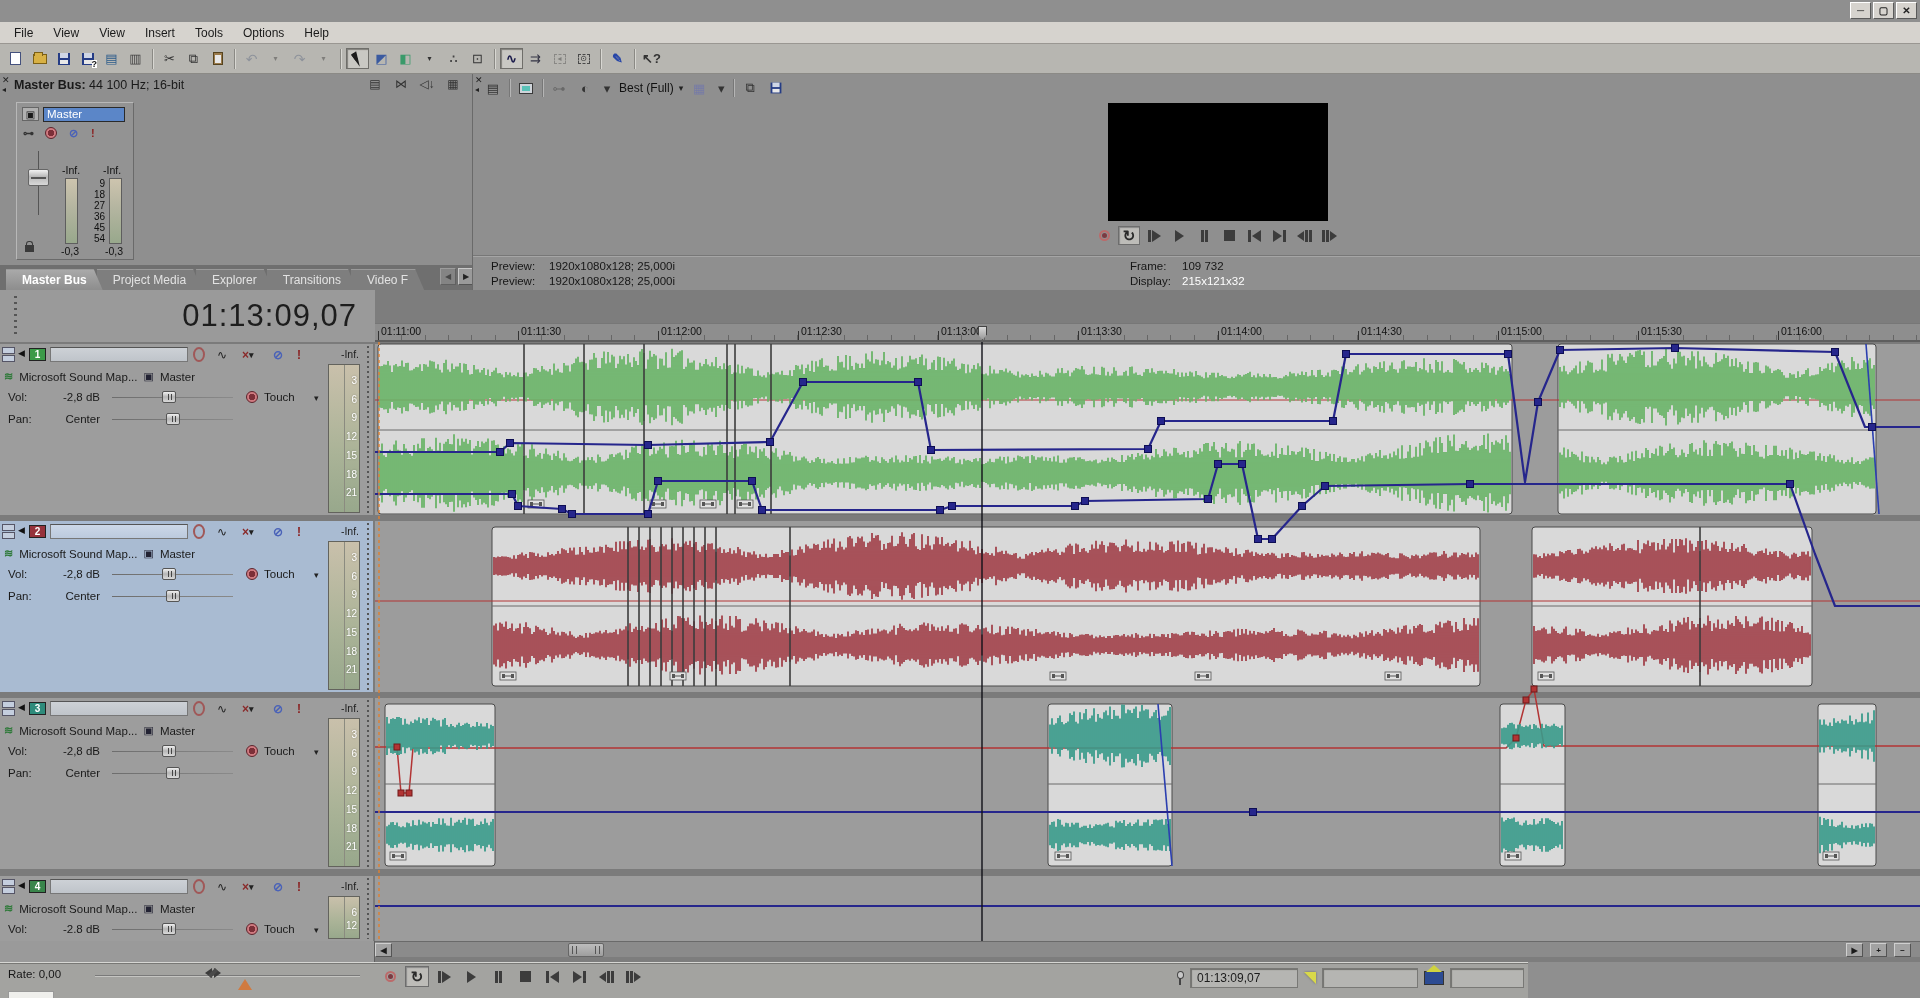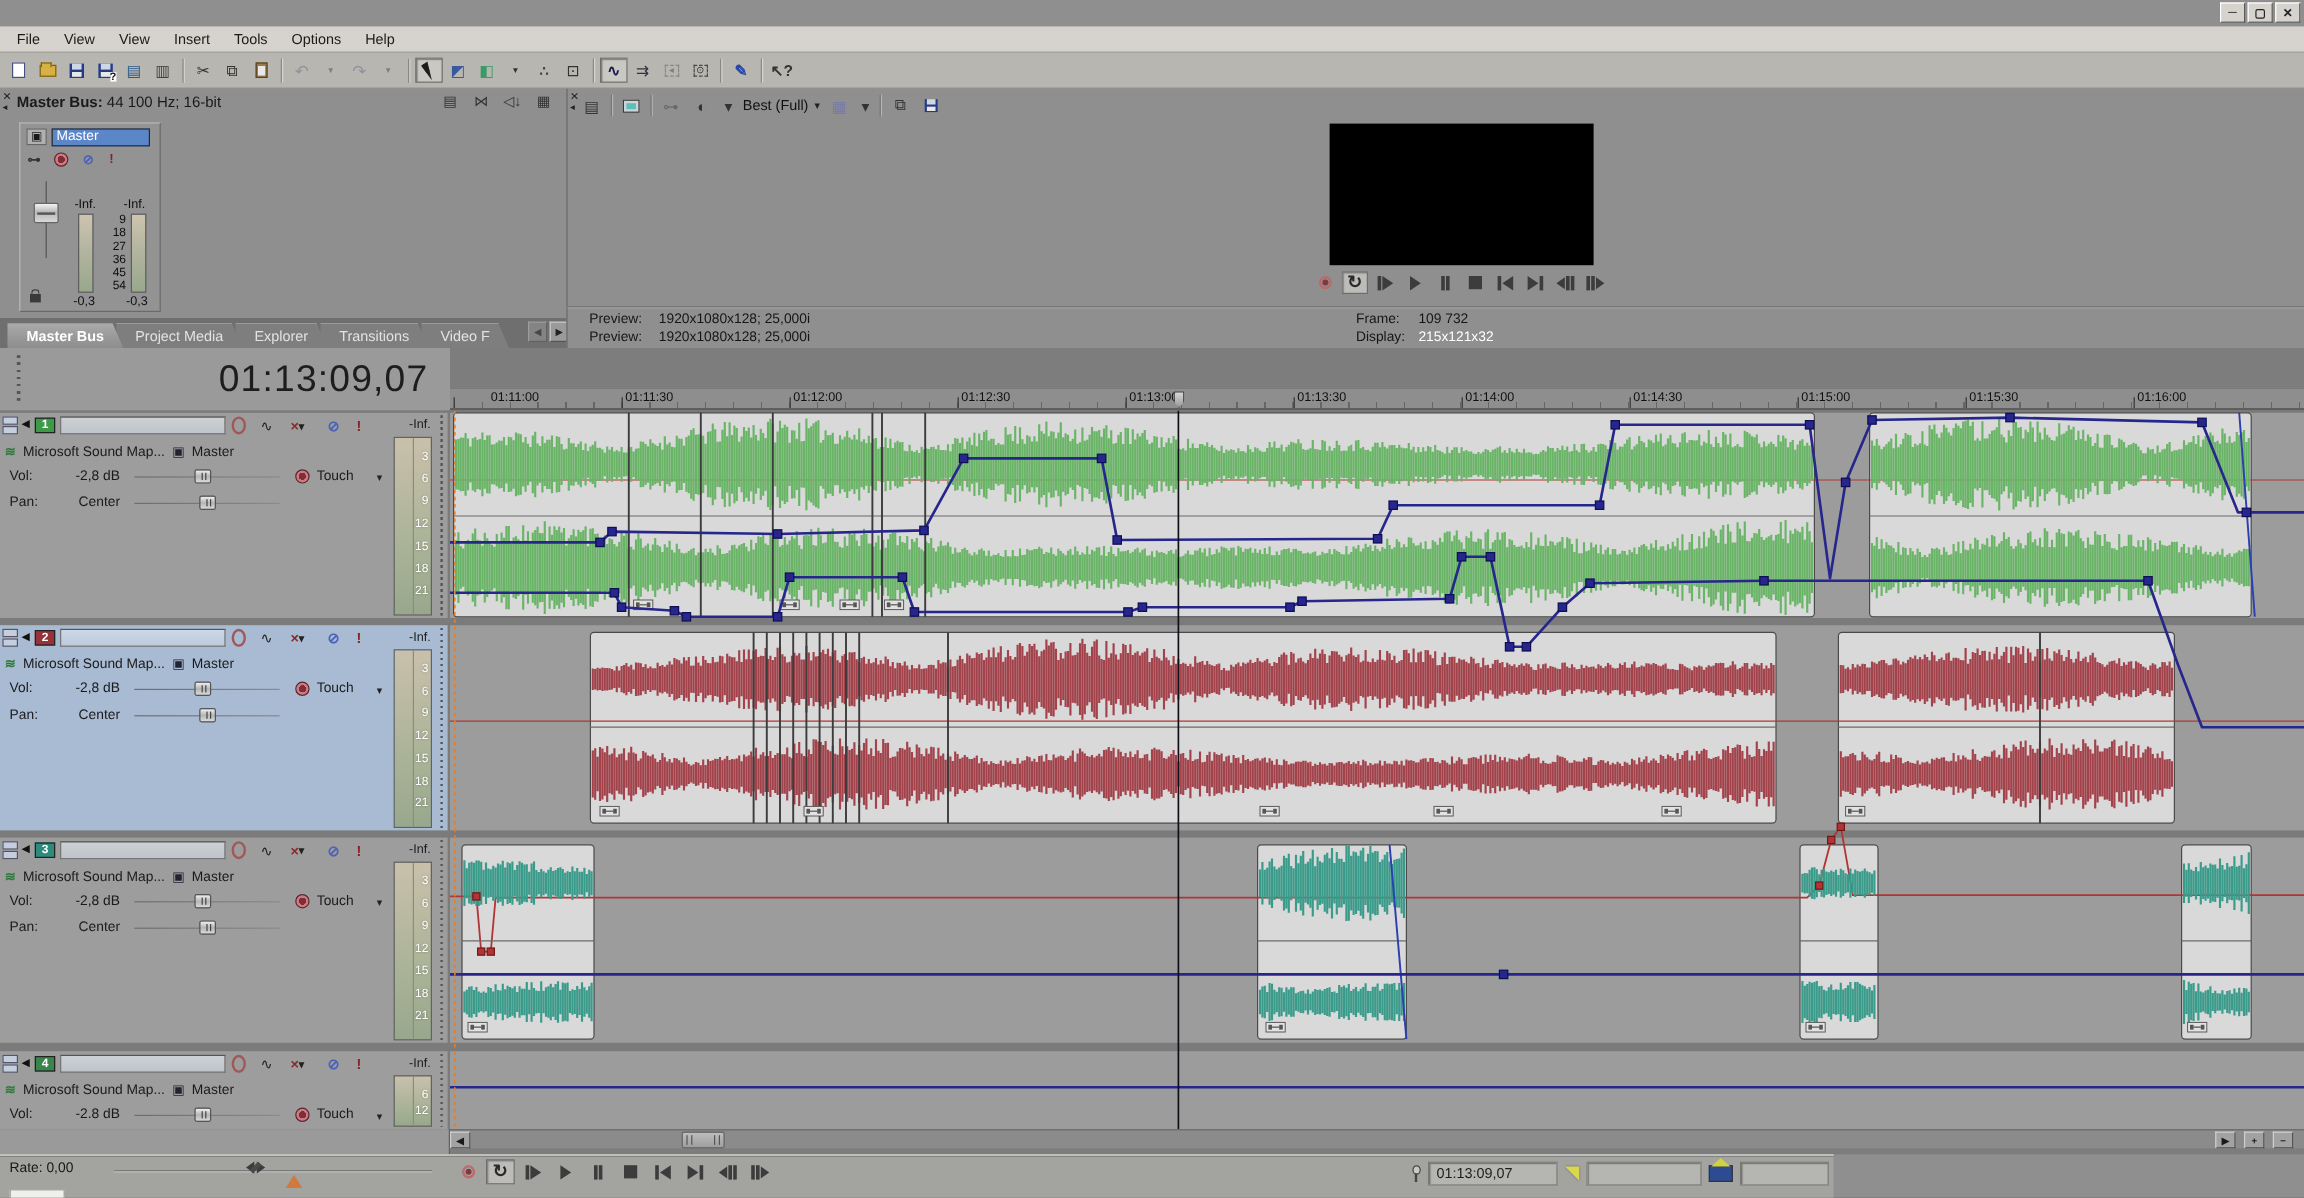--- a/index.html
+++ b/index.html
@@ -582,21 +582,21 @@
               <span class="mnum" style="top: 10px;">6</span>
               <span class="mnum" style="top: 22.5px;">12</span>
             </span>
             <span class="dots"></span>
           </div>
         </div>
     </div>
     <div id="ruler">
       <span class="minor"></span>
     <span class="rtick" style="left: 3px;"></span>
-        <span class="rlabel" style="left: 6px; margin-left: 28px;">01:11:00</span>
+        <span class="rlabel" style="left: 6px;">01:11:00</span>
         <span class="rtick" style="left: 143px;"></span>
         <span class="rlabel" style="left: 146px;">01:11:30</span>
         <span class="rtick" style="left: 283px;"></span>
         <span class="rlabel" style="left: 286px;">01:12:00</span>
         <span class="rtick" style="left: 423px;"></span>
         <span class="rlabel" style="left: 426px;">01:12:30</span>
         <span class="rtick" style="left: 563px;"></span>
         <span class="rlabel" style="left: 566px;">01:13:00</span>
         <span class="rtick" style="left: 703px;"></span>
         <span class="rlabel" style="left: 706px;">01:13:30</span>

